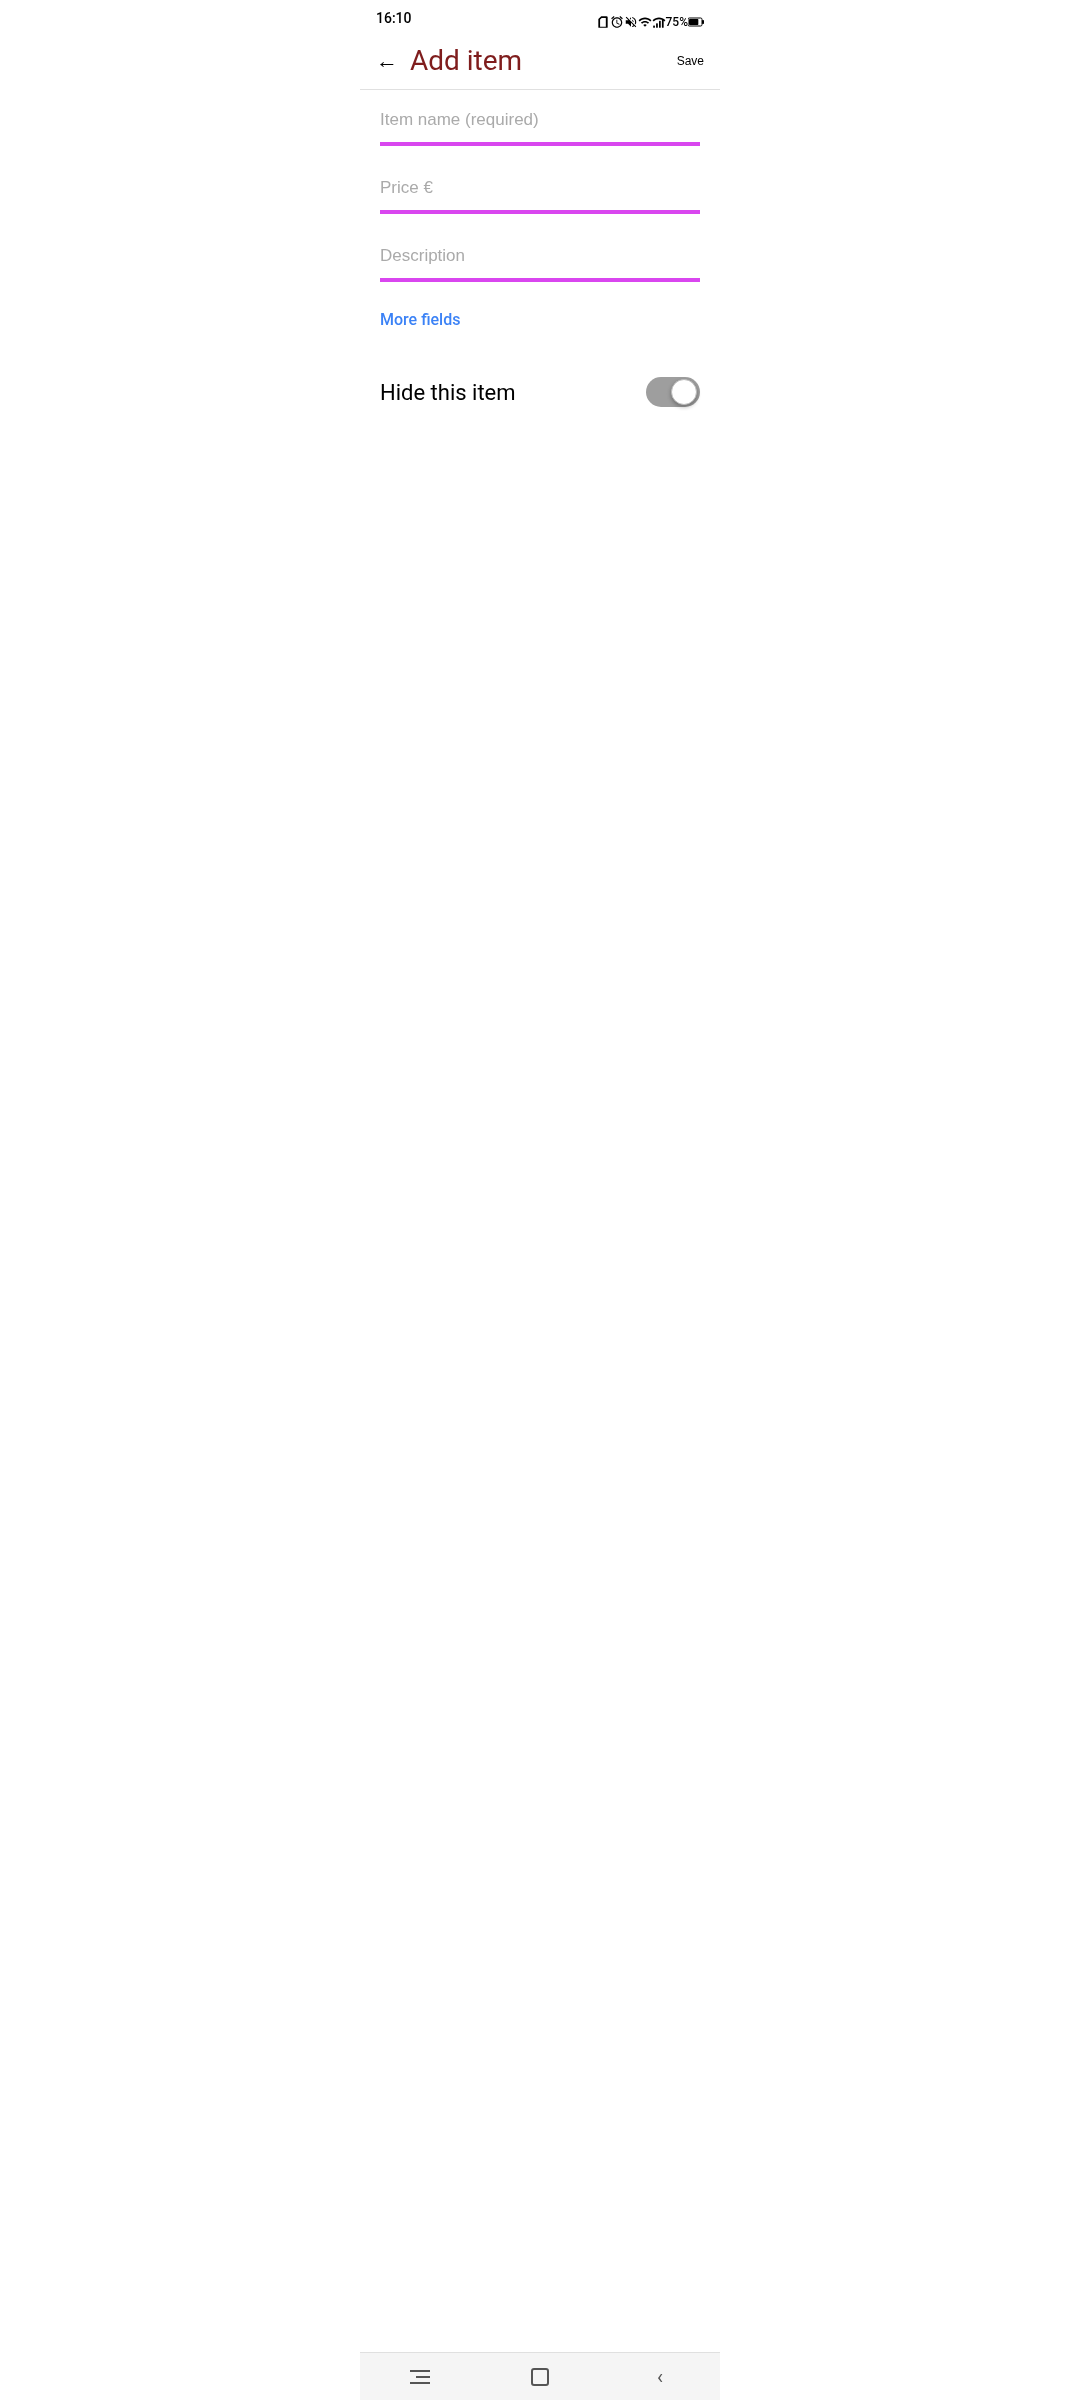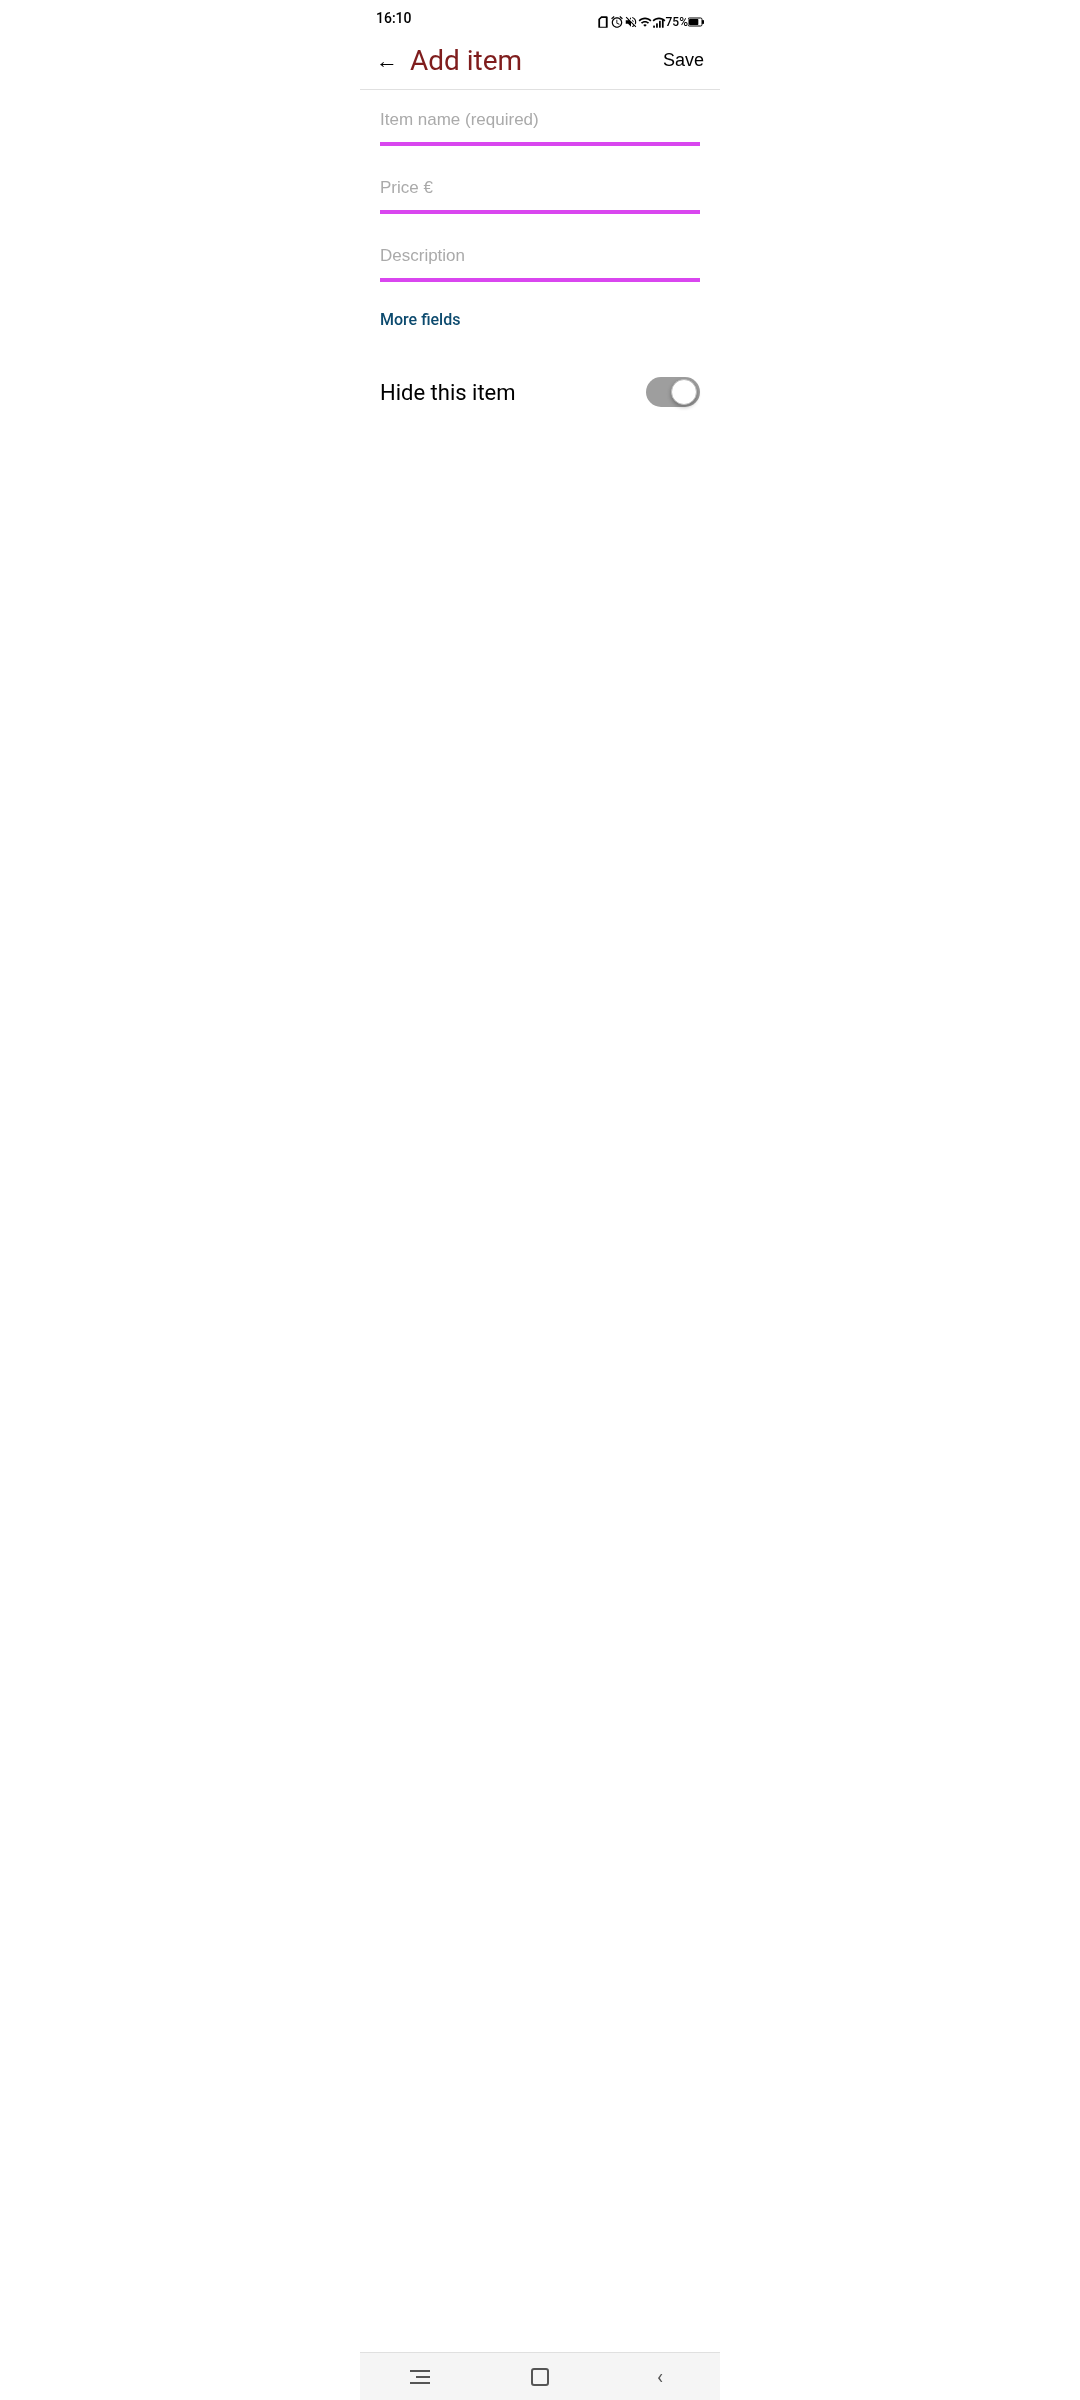--- a/index.html
+++ b/index.html
@@ -65,21 +65,21 @@
       cursor: pointer;
     }
 
     .app-bar-title {
       font-size: 28px;
       font-weight: 400;
       color: #7f1d1d;
     }
 
     .save-button {
-      font-size: 18px;
+      font-size: 12px;
       color: #000;
       cursor: pointer;
       background: none;
       border: none;
       font-weight: 400;
     }
 
     
     .photo-area {
       background: #f0f0f0;
@@ -130,21 +130,21 @@
       background: transparent;
       padding: 4px 0;
     }
 
     .form-field input::placeholder {
       color: #aaa;
     }
 
     .more-fields-link {
       display: inline-block;
-      color: #0c4a6e;
+      color: #3b82f6;
       font-size: 16px;
       font-weight: 500;
       margin-bottom: 24px;
       cursor: pointer;
       text-decoration: none;
     }
 
     
     .hide-item-section {
       padding: 8px 20px 16px 20px;

